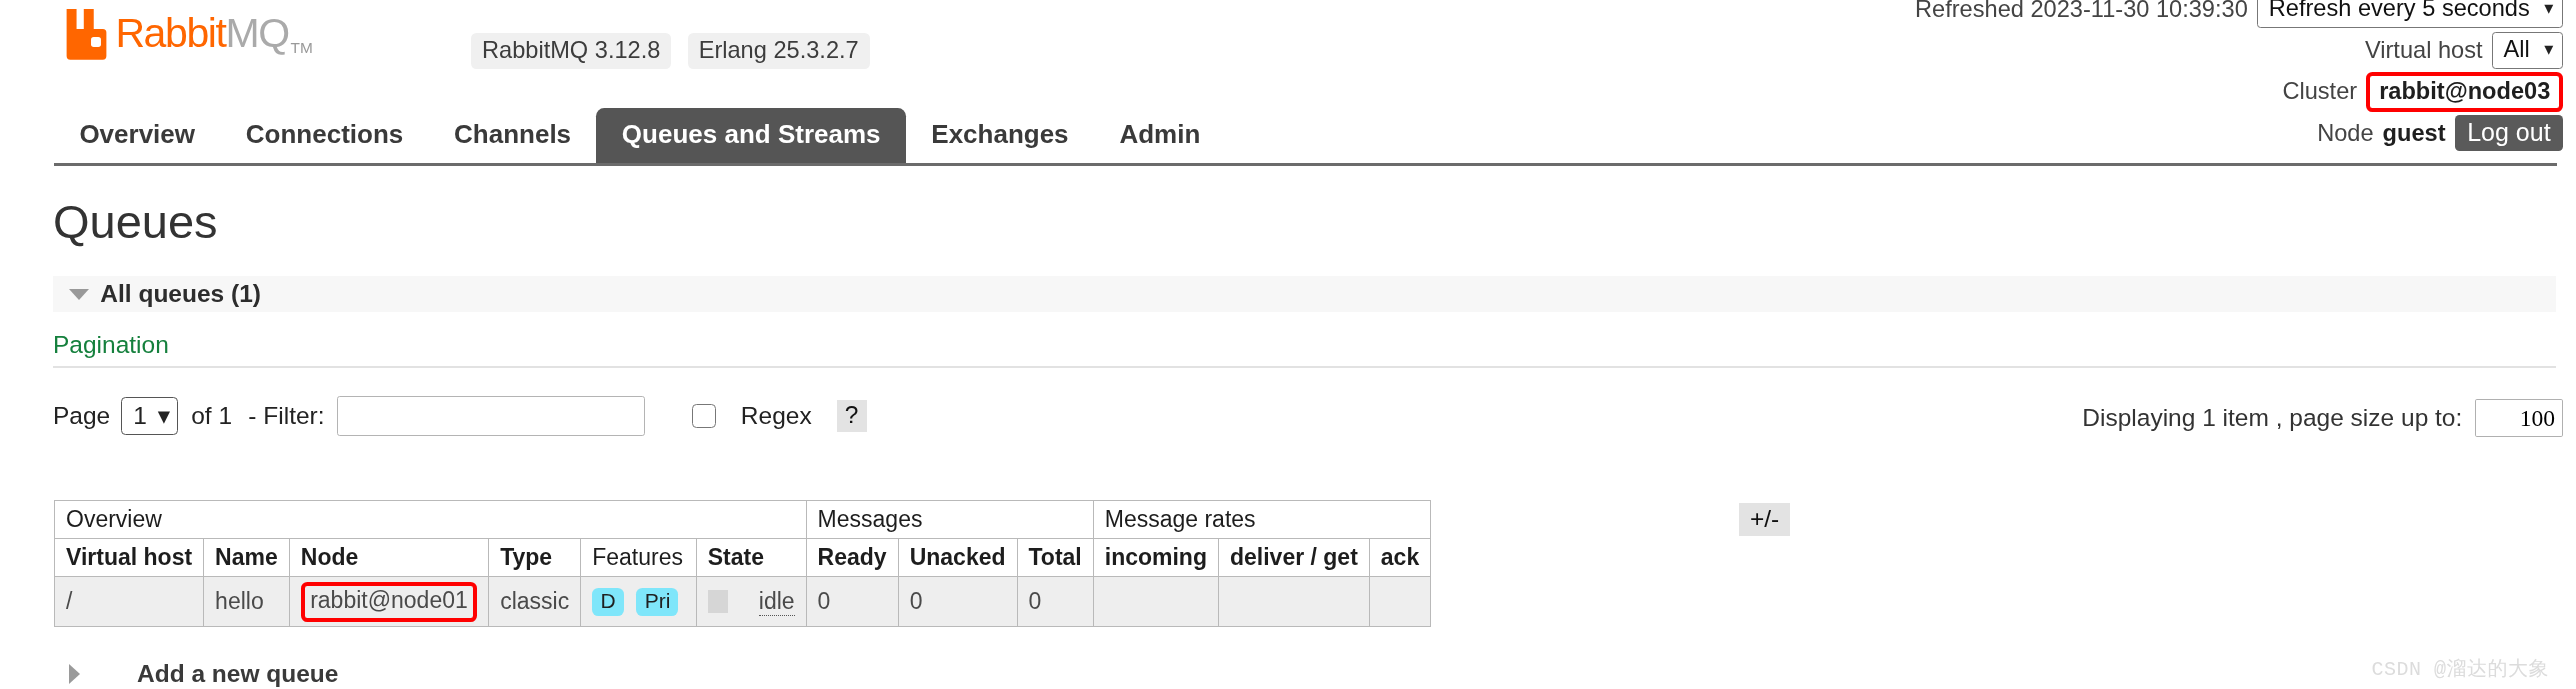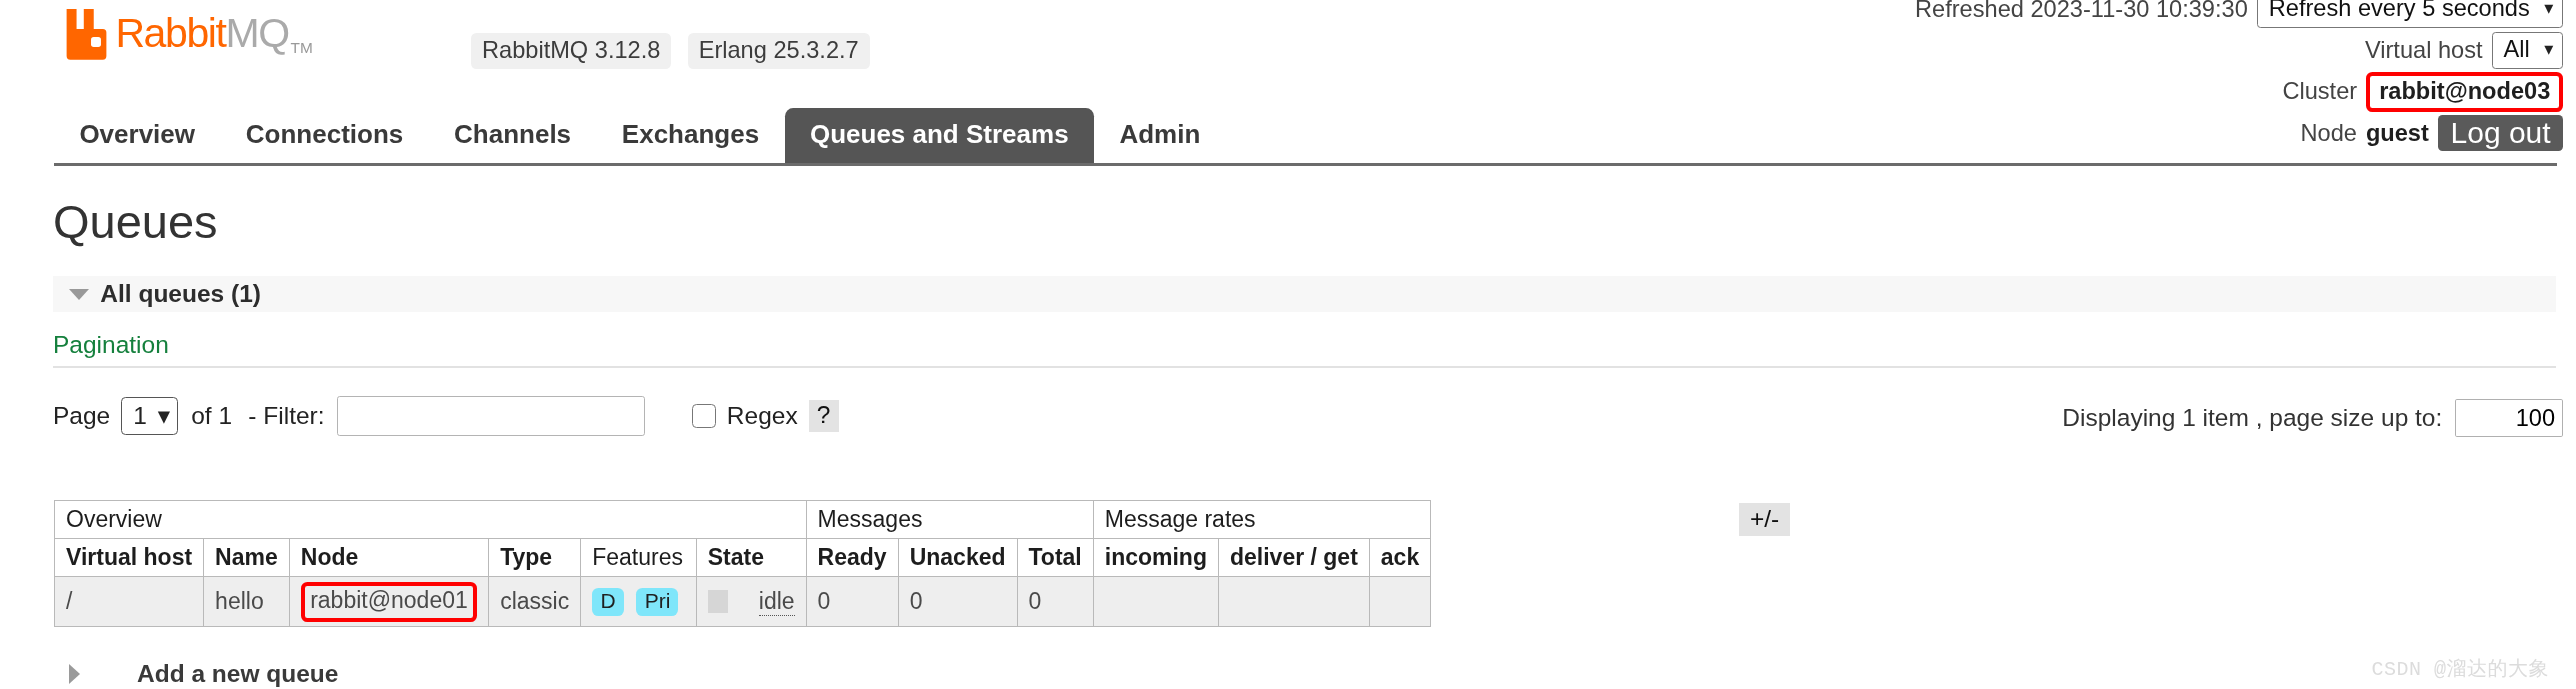--- a/index.html
+++ b/index.html
@@ -70,21 +70,21 @@
     font-size: 23.6px;
     padding: 3.6px 9px 4.5px 11px;
     display: inline-flex; align-items: center; gap: 14.5px;
     color: #111;
     line-height: 27px;
   }
   .fake-select .chev { font-size: 18px; color: #222; }
   .logout-btn {
     background: #5a5a5a; color: #ffffff;
     border: none; border-radius: 4.5px;
-    font-size: 30px; padding: 3.6px 12.7px 5.4px 12.7px;
+    font-size: 25px; padding: 3.6px 12.7px 5.4px 12.7px;
     font-family: "Liberation Sans", sans-serif;
     cursor: pointer;
     line-height: 27px;
   }
   .red-outline {
     outline: none;
     border: 4.5px solid #ff0000;
     border-radius: 6.3px;
     padding: 1.8px 9px 2.7px 9px;
     background: #fff;
@@ -167,46 +167,46 @@
   #of-label { margin: 0 16.3px 0 12.7px; }
   #filter-label { margin-right: 12.7px; }
   #filter-input {
     width: 308px; height: 40px;
     border: 0.9px solid #b4b4b4; border-radius: 2.7px;
     background: #ffffff;
     font-size: 22px; padding: 1.8px 7.3px;
     font-family: "Liberation Sans", sans-serif;
   }
   #regex-wrap {
-    display: flex; align-items: center; gap: 11px; margin-left: 31px;
+    display: flex; align-items: center; gap: 25px; margin-left: 31px;
     font-size: 24.5px;
     padding-left: 16px;
   }
   #regex-box {
     width: 23.6px; height: 23.6px;
     border: 1.8px solid #777; border-radius: 4.5px; background: #fff;
     display: inline-block;
   }
   #regex-help {
     background: #e3e3e3; color: #111;
     font-size: 24.5px; padding: 0.9px 8.2px 2.7px 8.2px;
     cursor: pointer;
   }
 
   #displaying {
     position: absolute; right: 12.7px; top: 399px;
     display: flex; align-items: center; gap: 13px;
     font-size: 24.5px; color: #333;
   }
   #pagesize-input {
-    width: 108px; height: 38px;
+    width: 88px; height: 38px;
     border: 0.9px solid #b0b0b0; border-radius: 1.8px;
     background: #fff; text-align: right;
     font-size: 23.6px; padding: 0 7.3px;
-    font-family: Liberation Sans, sans-serif;
+    font-family: Liberation Serif, serif;
   }
 
   
   #qtable-wrap {
     position: absolute; left: 54px; top: 500px;
   }
   table.qtable {
     border-collapse: collapse;
     font-size: 23px;
     color: #1d1d1d;
@@ -336,22 +336,22 @@
       </div>
 
     </div>
   </div>
 
   <div id="nav">
     <div id="nav-inner">
       <div class="tab">Overview</div>
       <div class="tab">Connections</div>
       <div class="tab">Channels</div>
+      <div class="tab active">Queues and Streams</div>
       <div class="tab">Exchanges</div>
-      <div class="tab active">Queues and Streams</div>
       <div class="tab">Admin</div>
     </div>
   </div>
   <div id="nav-rule"></div>
 
   <div id="page-title">Queues</div>
 
   <div id="section-bar">
     <span class="tri-down"></span>
     <span id="section-title">All queues (1)</span>

